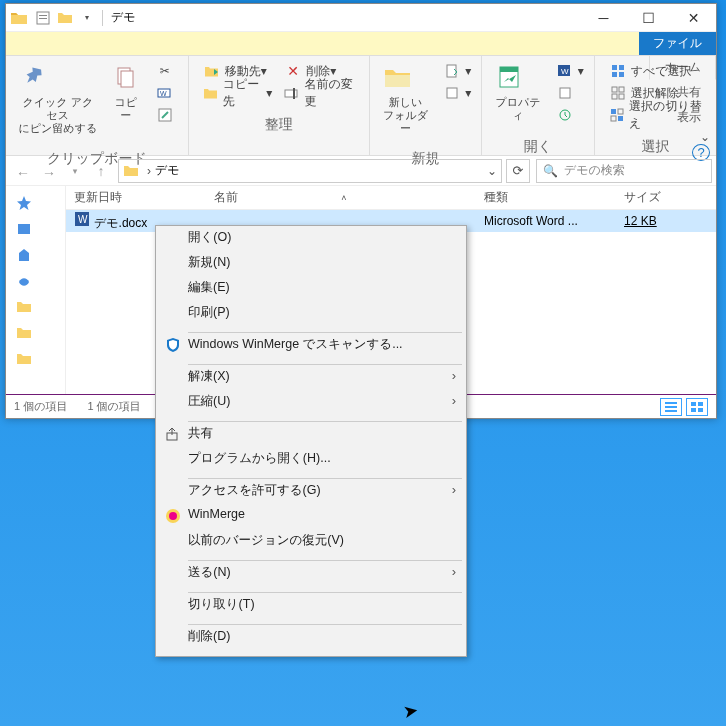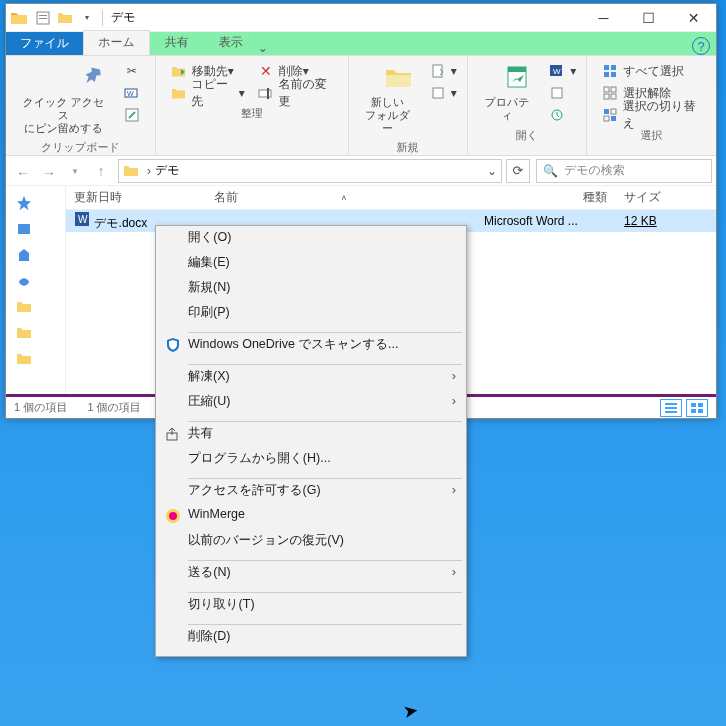--- a/index.html
+++ b/index.html
@@ -5,31 +5,31 @@
 * { box-sizing: border-box; margin: 0; padding: 0; font-family: "Yu Gothic UI", "Meiryo", sans-serif; }
 body { width: 726px; height: 726px; background: linear-gradient(to bottom, #1a8ee8 0%, #3aa3f0 100%); overflow: hidden; position: relative; }
 .window { position: absolute; left: 5px; top: 3px; width: 712px; height: 416px; background: #fff; border: 1px solid #888; box-shadow: 0 0 8px rgba(0,0,0,0.3); }
 .titlebar { height: 28px; display: flex; align-items: center; background: #fff; border-bottom: 1px solid #eee; }
 .titlebar .folder-icon { width: 18px; height: 16px; margin: 0 4px; display:flex; align-items:center; justify-content:center; }
 .titlebar .icon-sm { width: 16px; height: 16px; margin: 0 3px; display:flex; align-items:center; justify-content:center; }
 .titlebar-sep { width:1px; height:16px; background:#ccc; margin: 0 4px; }
 .titlebar .title-text { font-size: 12px; margin-left: 4px; }
 .titlebar .winbtns { margin-left: auto; display: flex; }
 .titlebar .winbtn { width: 45px; height: 28px; display:flex; align-items:center; justify-content:center; font-size: 14px; color:#333; }
-.tabs { height: 24px; display: flex; align-items: flex-end; border-bottom: 1px solid #ddd; background:#86efac;}
+.tabs { height: 24px; display: flex; align-items: flex-end; border-bottom: 1px solid #ddd; background:#fef9c3;flex-direction:column;}
 .tab { padding: 3px 14px; font-size: 12px; color: #555; border: 1px solid transparent; }
 .tab.file { background: #1979ca; color: #fff; border:none; }
 .tab.active { background: #f5f5f5; border:1px solid #ddd; border-bottom:1px solid #f5f5f5; }
 .tabs .help { margin-left:auto; margin-right:6px; color:#1979ca; font-size:13px; width:18px; height:18px; border-radius:50%; border:1px solid #1979ca; display:flex; align-items:center; justify-content:center; }
 .tabs .dd { font-size:12px; color:#555; margin-right:6px; }
 .ribbon { background:#f5f5f5; border-bottom:1px solid #ddd; display:flex; }
 .ribbon-group { border-right:1px solid #ddd; padding:4px 6px 2px 6px; display:flex; flex-direction:column; align-items:center; }
 .ribbon-group .row { display:flex; align-items:flex-start; }
-.group-label { font-size: 11px; color:#666; text-align:center; margin-top:2px; }
-.bigbtn { display:flex; flex-direction:column; align-items:flex-end; font-size:11px; color:#444; padding:2px 6px; }
+.group-label { font-size: 14px; color:#666; text-align:center; margin-top:12px; }
+.bigbtn { display:flex; flex-direction:column; align-items:flex-start; font-size:11px; color:#444; padding:2px 6px; }
 .bigbtn .ico { width:32px; height:32px; display:flex; align-items:center; justify-content:center; }
 .bigbtn .lbl { margin-top:2px; line-height:1.2; text-align:center; white-space:pre-line; }
 .smallrow { display:flex; flex-direction:column; margin-left:4px; }
 .smallbtn { display:flex; align-items:center; font-size:12px; color:#444; padding:2px 4px; height:22px; }
 .smallbtn .ico { width:18px; height:16px; margin-right:4px; display:flex; align-items:center; justify-content:center; }
 .addrbar { height:30px; display:flex; align-items:center; padding:2px 4px; border-bottom:1px solid #eee;}
 .navbtn { width:26px; height:26px; display:flex; align-items:center; justify-content:center; color:#999; font-size:14px; }
 .addr-field { flex:1; border:1px solid #ccc; height:24px; display:flex; align-items:center; padding:0 4px; margin:0 4px; font-size:12px; }
 .addr-field .foldicon { width:18px; height:16px; margin-right:6px; display:flex; align-items:center; }
 .addr-field .dd { margin-left:auto; color:#555; }
@@ -39,21 +39,21 @@
 .content { display:flex; height: calc(100% - 28px - 24px - 100px - 30px - 24px); }
 .sidebar { width:60px; border-right:1px solid #eee; padding-top:4px; }
 .sidebar-item { height:26px; display:flex; align-items:center; padding-left:10px; }
 .colhead { height:24px; display:flex; border-bottom:1px solid #eee; font-size:12px; color:#555; }
 .ch { padding:3px 8px; border-right:1px solid transparent; }
 .fileview { flex:1; overflow:hidden; }
 .filerow { display:flex; font-size:12px; align-items:center; height:22px; }
 .filerow.sel { background:#cde8ff; }
 .filerow .cell { padding:2px 8px; overflow:hidden; white-space:nowrap; }
 .filerow .icon { width:16px; height:16px; margin-right:4px; display:inline-flex; align-items:center; justify-content:center; }
-.statusbar { position:absolute; bottom:0; left:0; right:0; height:24px; border-top:3px solid #701a75; font-size:11px; color:#666; display:flex; align-items:center; padding:0 8px; background:#fff;}
+.statusbar { position:absolute; bottom:0; left:0; right:0; height:24px; border-top:1px solid #701a75; font-size:11px; color:#666; display:flex; align-items:center; padding:0 8px; background:#fff;}
 .statusbar .sb-right { margin-left:auto; display:flex; gap:4px; }
 .viewbtn { width:22px; height:18px; border:1px solid #3aa3ff; display:flex; align-items:center; justify-content:center; }
 
 .ctxmenu { position:absolute; left:155px; top:225px; width:312px; background:#f2f2f2; border:1px solid #aaa; box-shadow:2px 2px 6px rgba(0,0,0,0.3); padding:3px 2px; font-size:12.5px; }
 .ctxitem { display:flex; height:25px; padding:0 6px 0 30px; position:relative; color:#222; }
 .ctxitem .arrow { position:absolute; right:8px; font-size:13px; color:#555; }
 .ctxitem .ctxico { position:absolute; left:6px; width:18px; height:18px; display:flex; align-items:center; justify-content:center; }
 .ctxsep { height:1px; background:#ccc; margin:3px 2px 3px 30px; }
 .cursor { position:absolute; left:403px; top:700px; font-size:18px; color:#000; transform:rotate(-10deg); }
 svg { display:block; }
@@ -106,20 +106,29 @@
     <div class="ribbon-group">
       <div class="row">
         <div class="bigbtn">
           <span class="ico">
               <svg width="28" height="28" viewBox="0 0 28 28">
                 <path fill="#6b93c9" d="M14 3l4 4-3 3 3 6-4 0-2 6-2-6-4 0 3-6-3-3z" transform="rotate(40 14 14)"></path>
               </svg>
             </span>
           <span class="lbl">クイック アクセス
 にピン留めする</span>
+        </div>
+        <div class="bigbtn">
+          <span class="ico">
+              <svg width="28" height="28" viewBox="0 0 28 28">
+                <rect x="6" y="4" width="12" height="16" fill="#fff" stroke="#b88"></rect>
+                <rect x="9" y="7" width="12" height="16" fill="#fff" stroke="#b88"></rect>
+              </svg>
+            </span>
+          <span class="lbl">コピー</span>
         </div>
         <div class="smallrow">
           <div class="smallbtn">
               <span class="ico">✂</span>
             </div>
           <div class="smallbtn">
               <span class="ico">
                 <svg width="16" height="14">
                   <rect x="1" y="3" width="12" height="8" fill="#fff" stroke="#2b579a"></rect>
                   <text x="3" y="10" font-size="7" fill="#2b579a">W</text>
@@ -337,21 +346,21 @@
       <div class="sidebar-item">
           <svg width="16" height="14">
             <path fill="#f8d26a" d="M1 2h4l2 2h8v8H1z"></path>
           </svg>
         </div>
     </div>
     <div class="fileview">
       <div class="colhead">
         <div class="ch" style="width:140px;">更新日時</div>
         <div class="ch" style="width:270px;"><span>名前</span> <span style="margin-left:100px;font-size:9px;">˄</span></div>
-        <div class="ch" style="width:140px;text-align:right;">種類</div>
+        <div class="ch" style="width:140px;">種類</div>
         <div class="ch" style="width:80px;">サイズ</div>
       </div>
       <div class="filerow sel">
         <div class="cell" style="width:270px;"><span class="icon">
               <svg width="16" height="16">
                 <rect x="1" y="1" width="14" height="14" fill="#2b579a"></rect>
                 <text x="4" y="12" font-size="10" fill="#fff">W</text>
               </svg>
             </span><span>デモ.docx</span></div>
         <div class="cell" style="width:140px;"></div>
@@ -382,37 +391,37 @@
         </div>
     </div>
   </div>
 </div>
 
 <div class="ctxmenu" id="ctxmenu">
     <div class="ctxitem">
       <span>開く(O)</span>
     </div>
     <div class="ctxitem">
+      <span>新規(N)</span>
+    </div>
+    <div class="ctxitem">
       <span>編集(E)</span>
-    </div>
-    <div class="ctxitem">
-      <span>新規(N)</span>
     </div>
     <div class="ctxitem">
       <span>印刷(P)</span>
     </div>
     <div class="ctxsep"></div>
     <div class="ctxitem">
       <span class="ctxico">
         <svg width="16" height="16" viewBox="0 0 16 16">
           <path fill="#1979ca" d="M8 1l6 2v5c0 4-3 6-6 7-3-1-6-3-6-7V3z"></path>
           <path fill="#fff" d="M8 3l4 1.3v3.5c0 2.8-2 4.3-4 5-2-.7-4-2.2-4-5V4.3z"></path>
         </svg>
       </span>
-      <span>Windows OneDrive でスキャンする...</span>
+      <span>Windows WinMerge でスキャンする...</span>
     </div>
     <div class="ctxsep"></div>
     <div class="ctxitem">
       <span>解凍(X)</span>
       <span class="arrow">›</span>
     </div>
     <div class="ctxitem">
       <span>圧縮(U)</span>
       <span class="arrow">›</span>
     </div>

